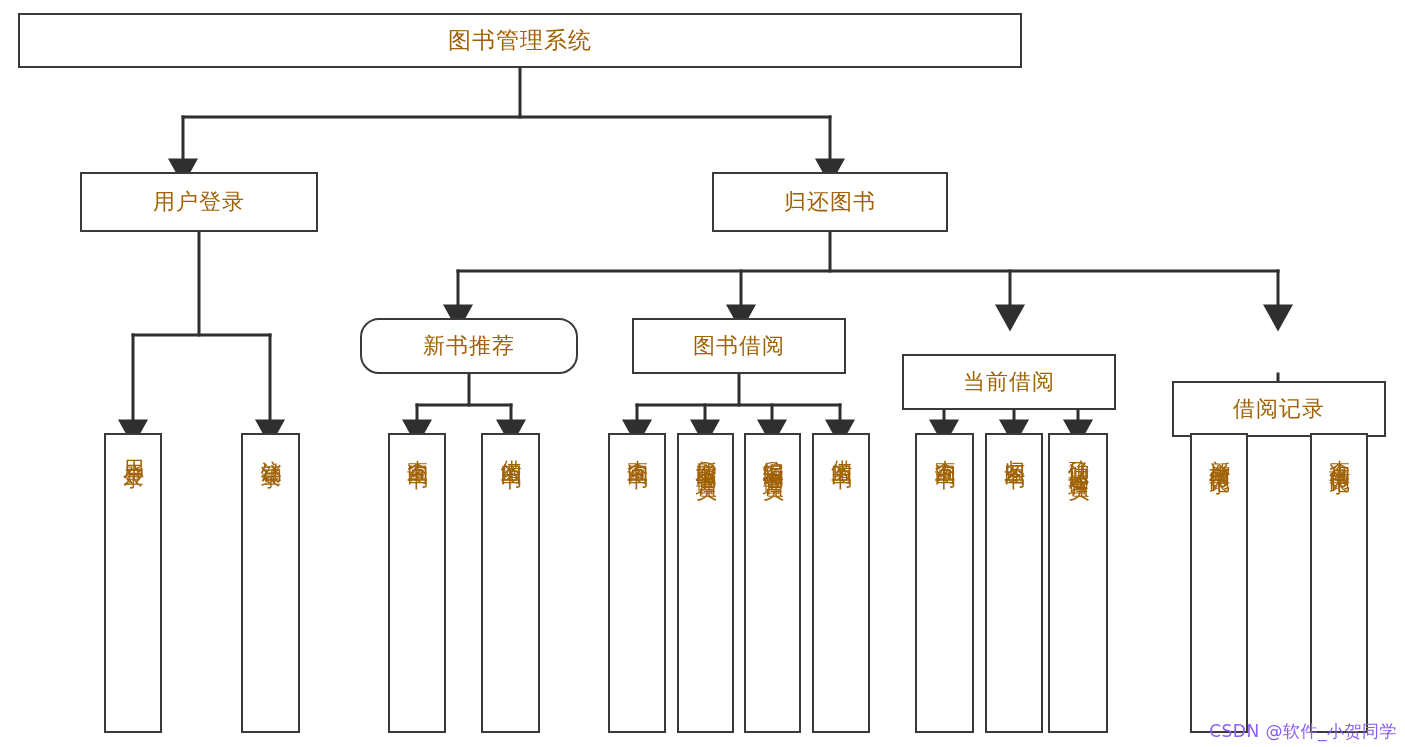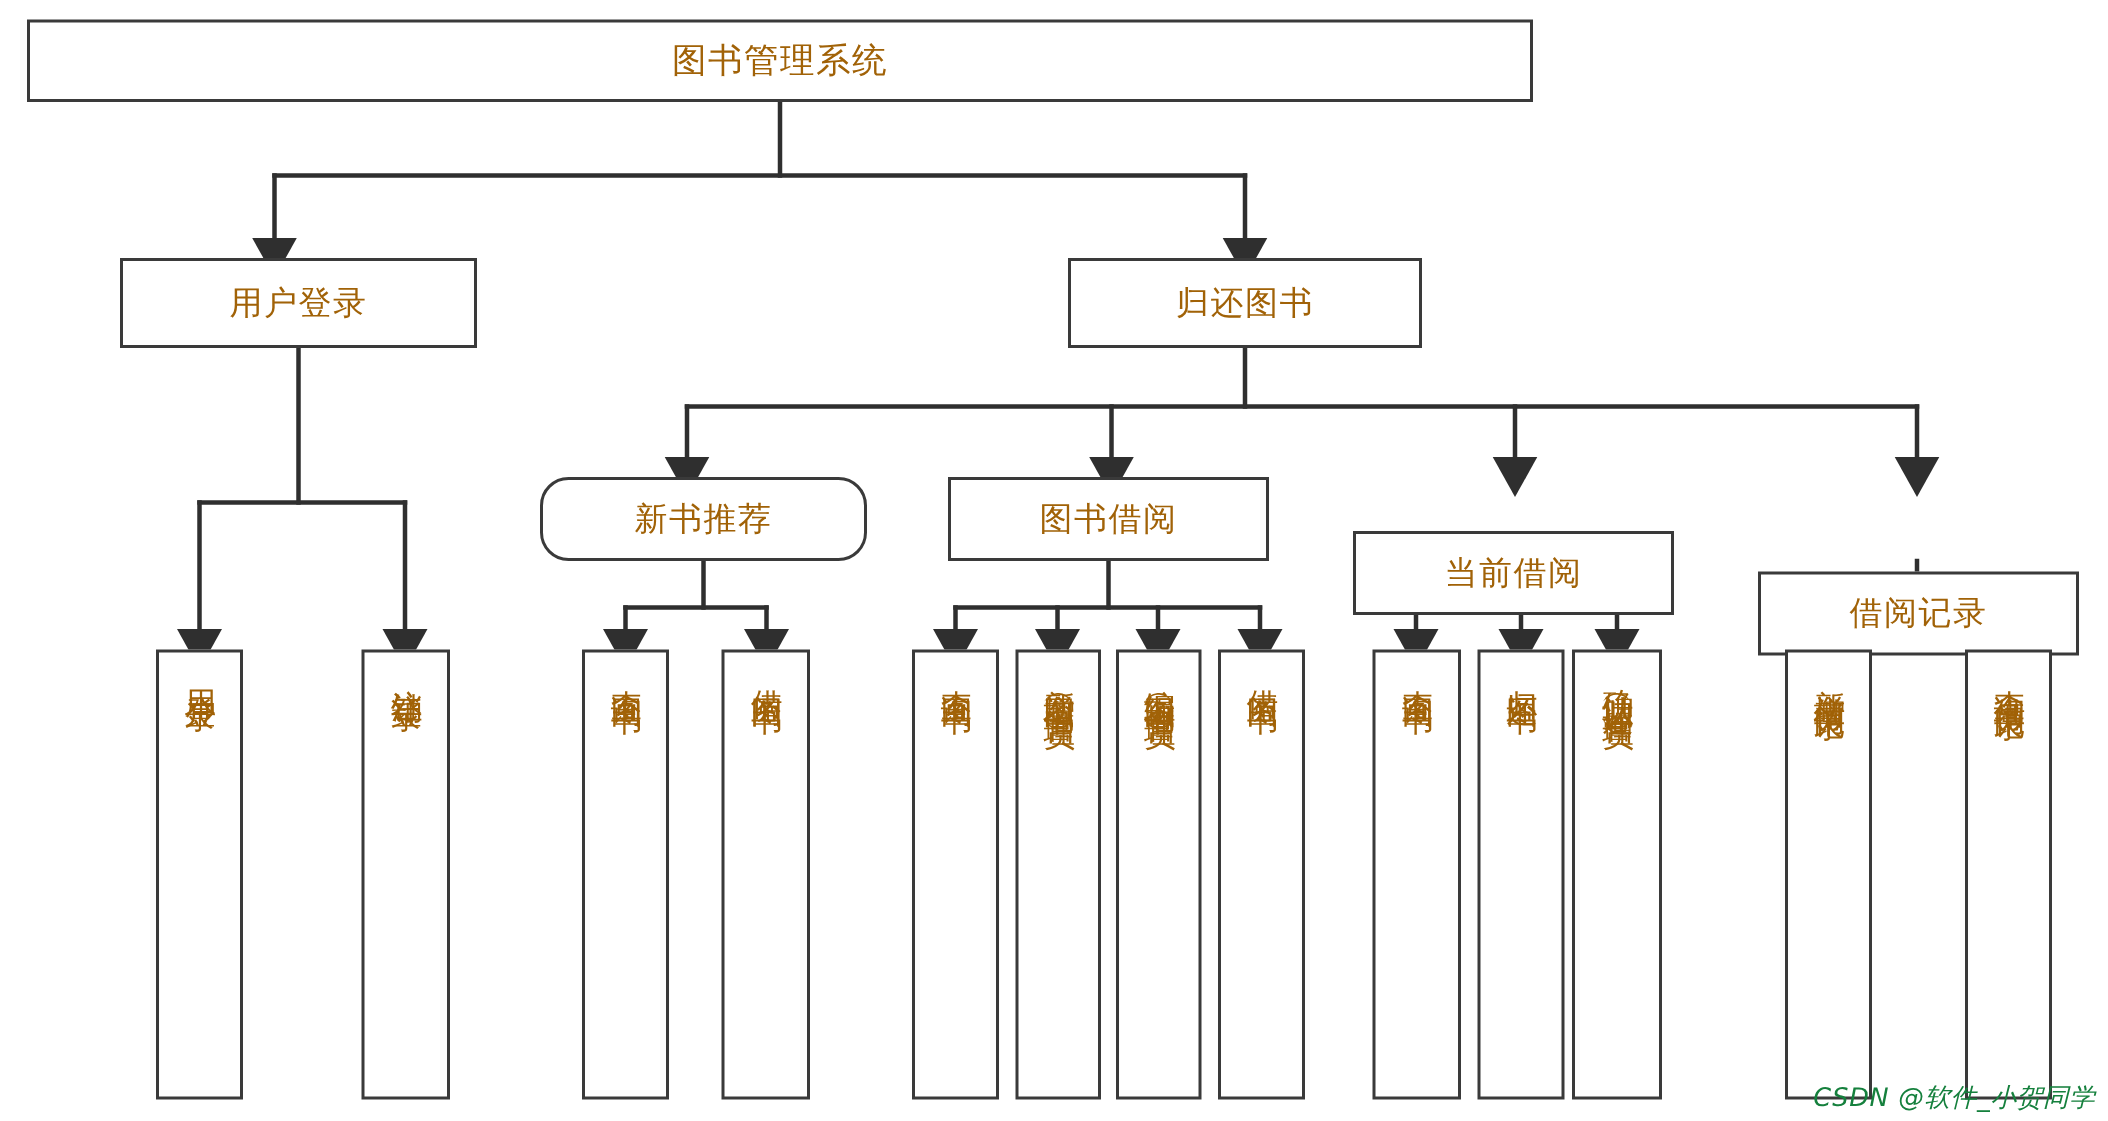--- a/index.html
+++ b/index.html
@@ -54,25 +54,24 @@
     left:0;top:0;
     width:1405px;height:747px;
     pointer-events:none;
   }
   
   #watermark{
     position:absolute;
     right:8px;
     bottom:4px;
     font-size:17px;
-    color:#15803d;
+    color:#8b5cf6;
     letter-spacing:0.5px;
     white-space:nowrap;
     user-select:none;
-    font-style:italic;
   }
 </style>
 </head>
 <body>
 
 <div id="canvas">
 
   <svg id="wires" viewBox="0 0 1405 747" width="1405" height="747" xmlns="http://www.w3.org/2000/svg">
     <defs>
       <marker id="arrow" markerWidth="11" markerHeight="11" refX="1.2" refY="5" orient="auto" markerUnits="strokeWidth">

